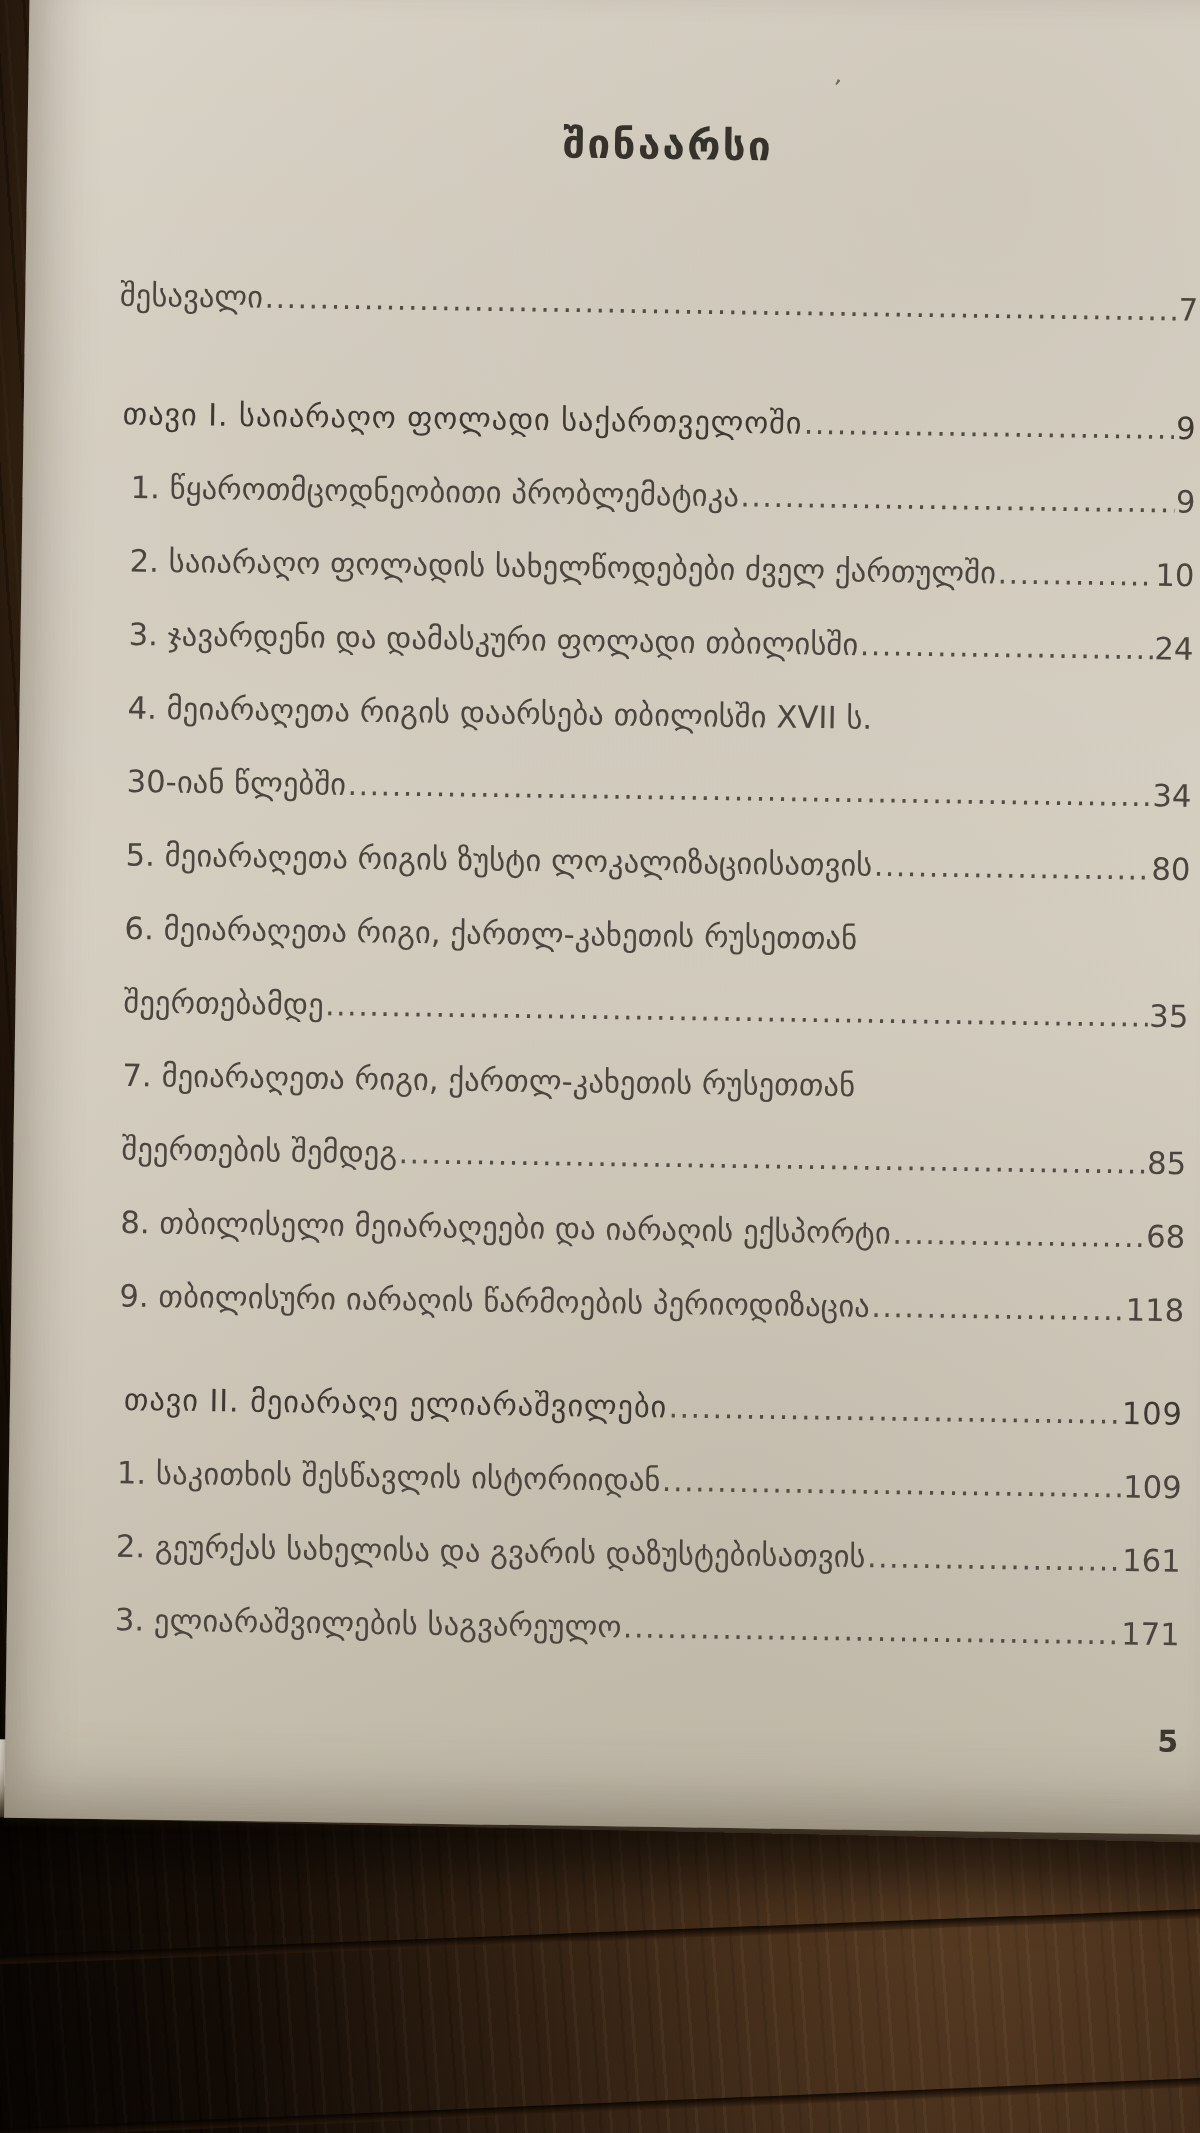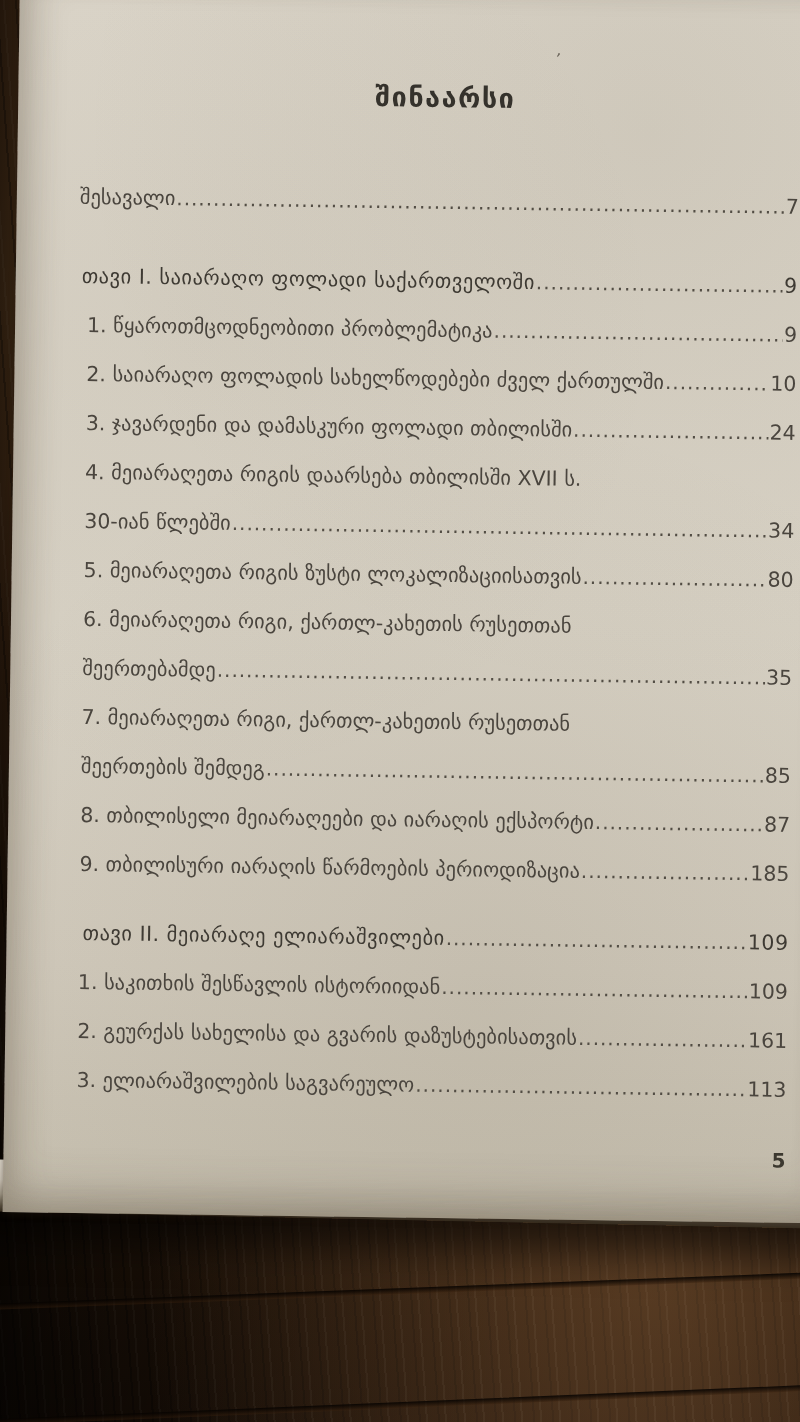--- a/index.html
+++ b/index.html
@@ -212,27 +212,27 @@
 
       <div class="row item cont">
         <span class="label">შეერთების შემდეგ</span>
         <span class="dots"></span>
         <span class="pg">85</span>
       </div>
 
       <div class="row item">
         <span class="label">8. თბილისელი მეიარაღეები და იარაღის ექსპორტი</span>
         <span class="dots"></span>
-        <span class="pg">87</span>
+        <span class="pg">68</span>
       </div>
 
       <div class="row item">
         <span class="label">9. თბილისური იარაღის წარმოების პერიოდიზაცია</span>
         <span class="dots"></span>
-        <span class="pg">185</span>
+        <span class="pg">118</span>
       </div>
 
       <div class="row chapter ch2">
         <span class="label">თავი II. მეიარაღე ელიარაშვილები</span>
         <span class="dots"></span>
         <span class="pg">109</span>
       </div>
 
       <div class="row item">
         <span class="label">1. საკითხის შესწავლის ისტორიიდან</span>
@@ -242,21 +242,21 @@
 
       <div class="row item">
         <span class="label">2. გეურქას სახელისა და გვარის დაზუსტებისათვის</span>
         <span class="dots"></span>
         <span class="pg">161</span>
       </div>
 
       <div class="row item">
         <span class="label">3. ელიარაშვილების საგვარეულო</span>
         <span class="dots"></span>
-        <span class="pg">113</span>
+        <span class="pg">171</span>
       </div>
 
     </div>
 
     <div class="folio">5</div>
 
   </div>
 </div>
 
 </body></html>

